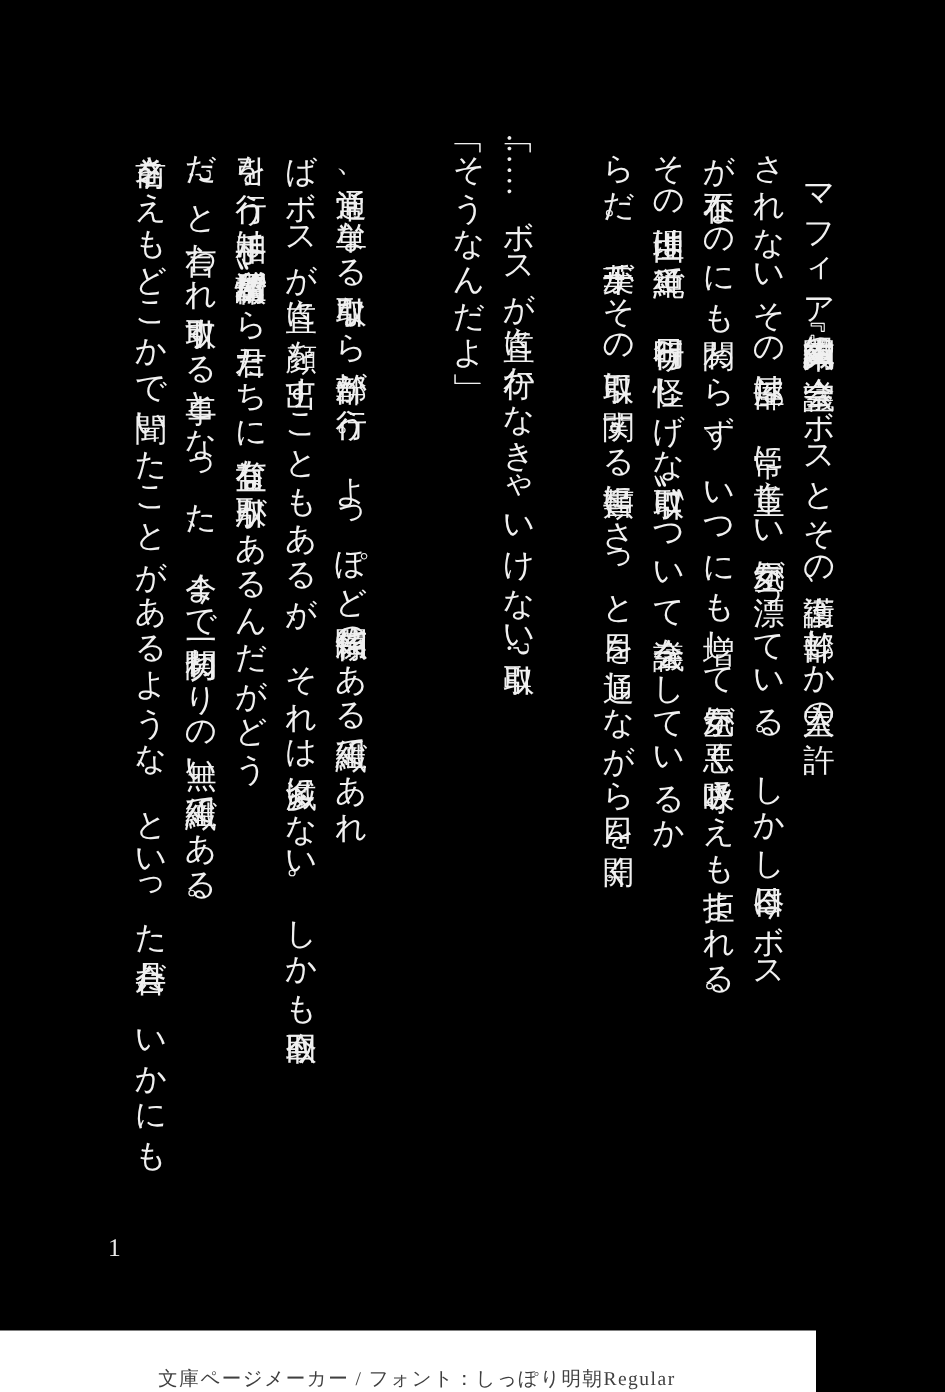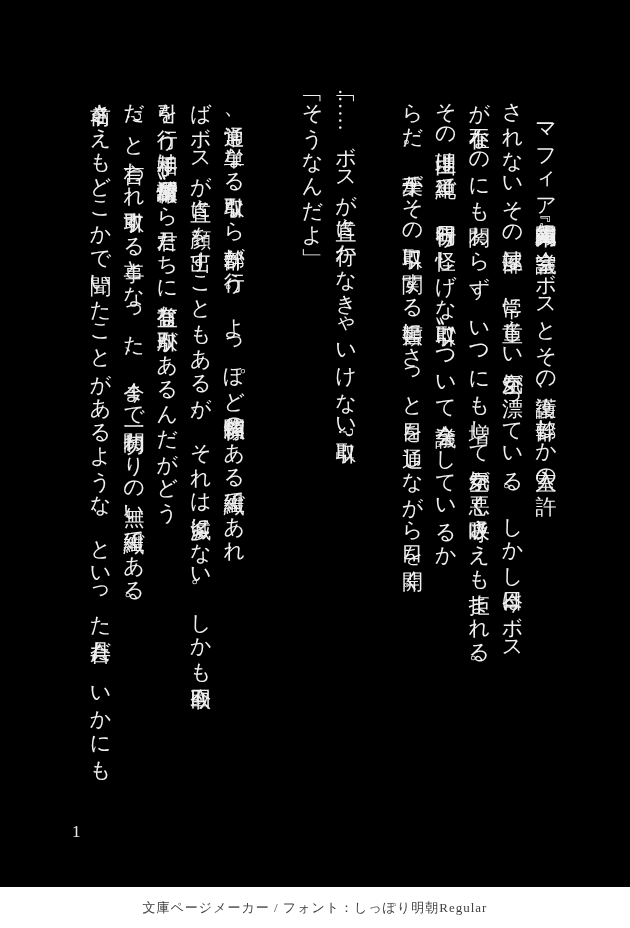--- a/index.html
+++ b/index.html
@@ -56,26 +56,27 @@
     top: 822px;
     color: #e9e9e9;
     font-size: 17px;
     letter-spacing: 0;
   }
   
   .footer {
     position: absolute;
     left: 0;
     top: 887px;
-    width: 630px;
+    width: 532px;
     height: 41px;
     background: #ffffff;
     display: flex;
-    align-items: center;
+    align-items: flex-end;
     justify-content: center;
+    padding-left: 12px;
   }
   .footer .credit {
     color: #3f3f3f;
     font-size: 13px;
     letter-spacing: 1px;
   }
 </style>
 </head>
 <body>
 

